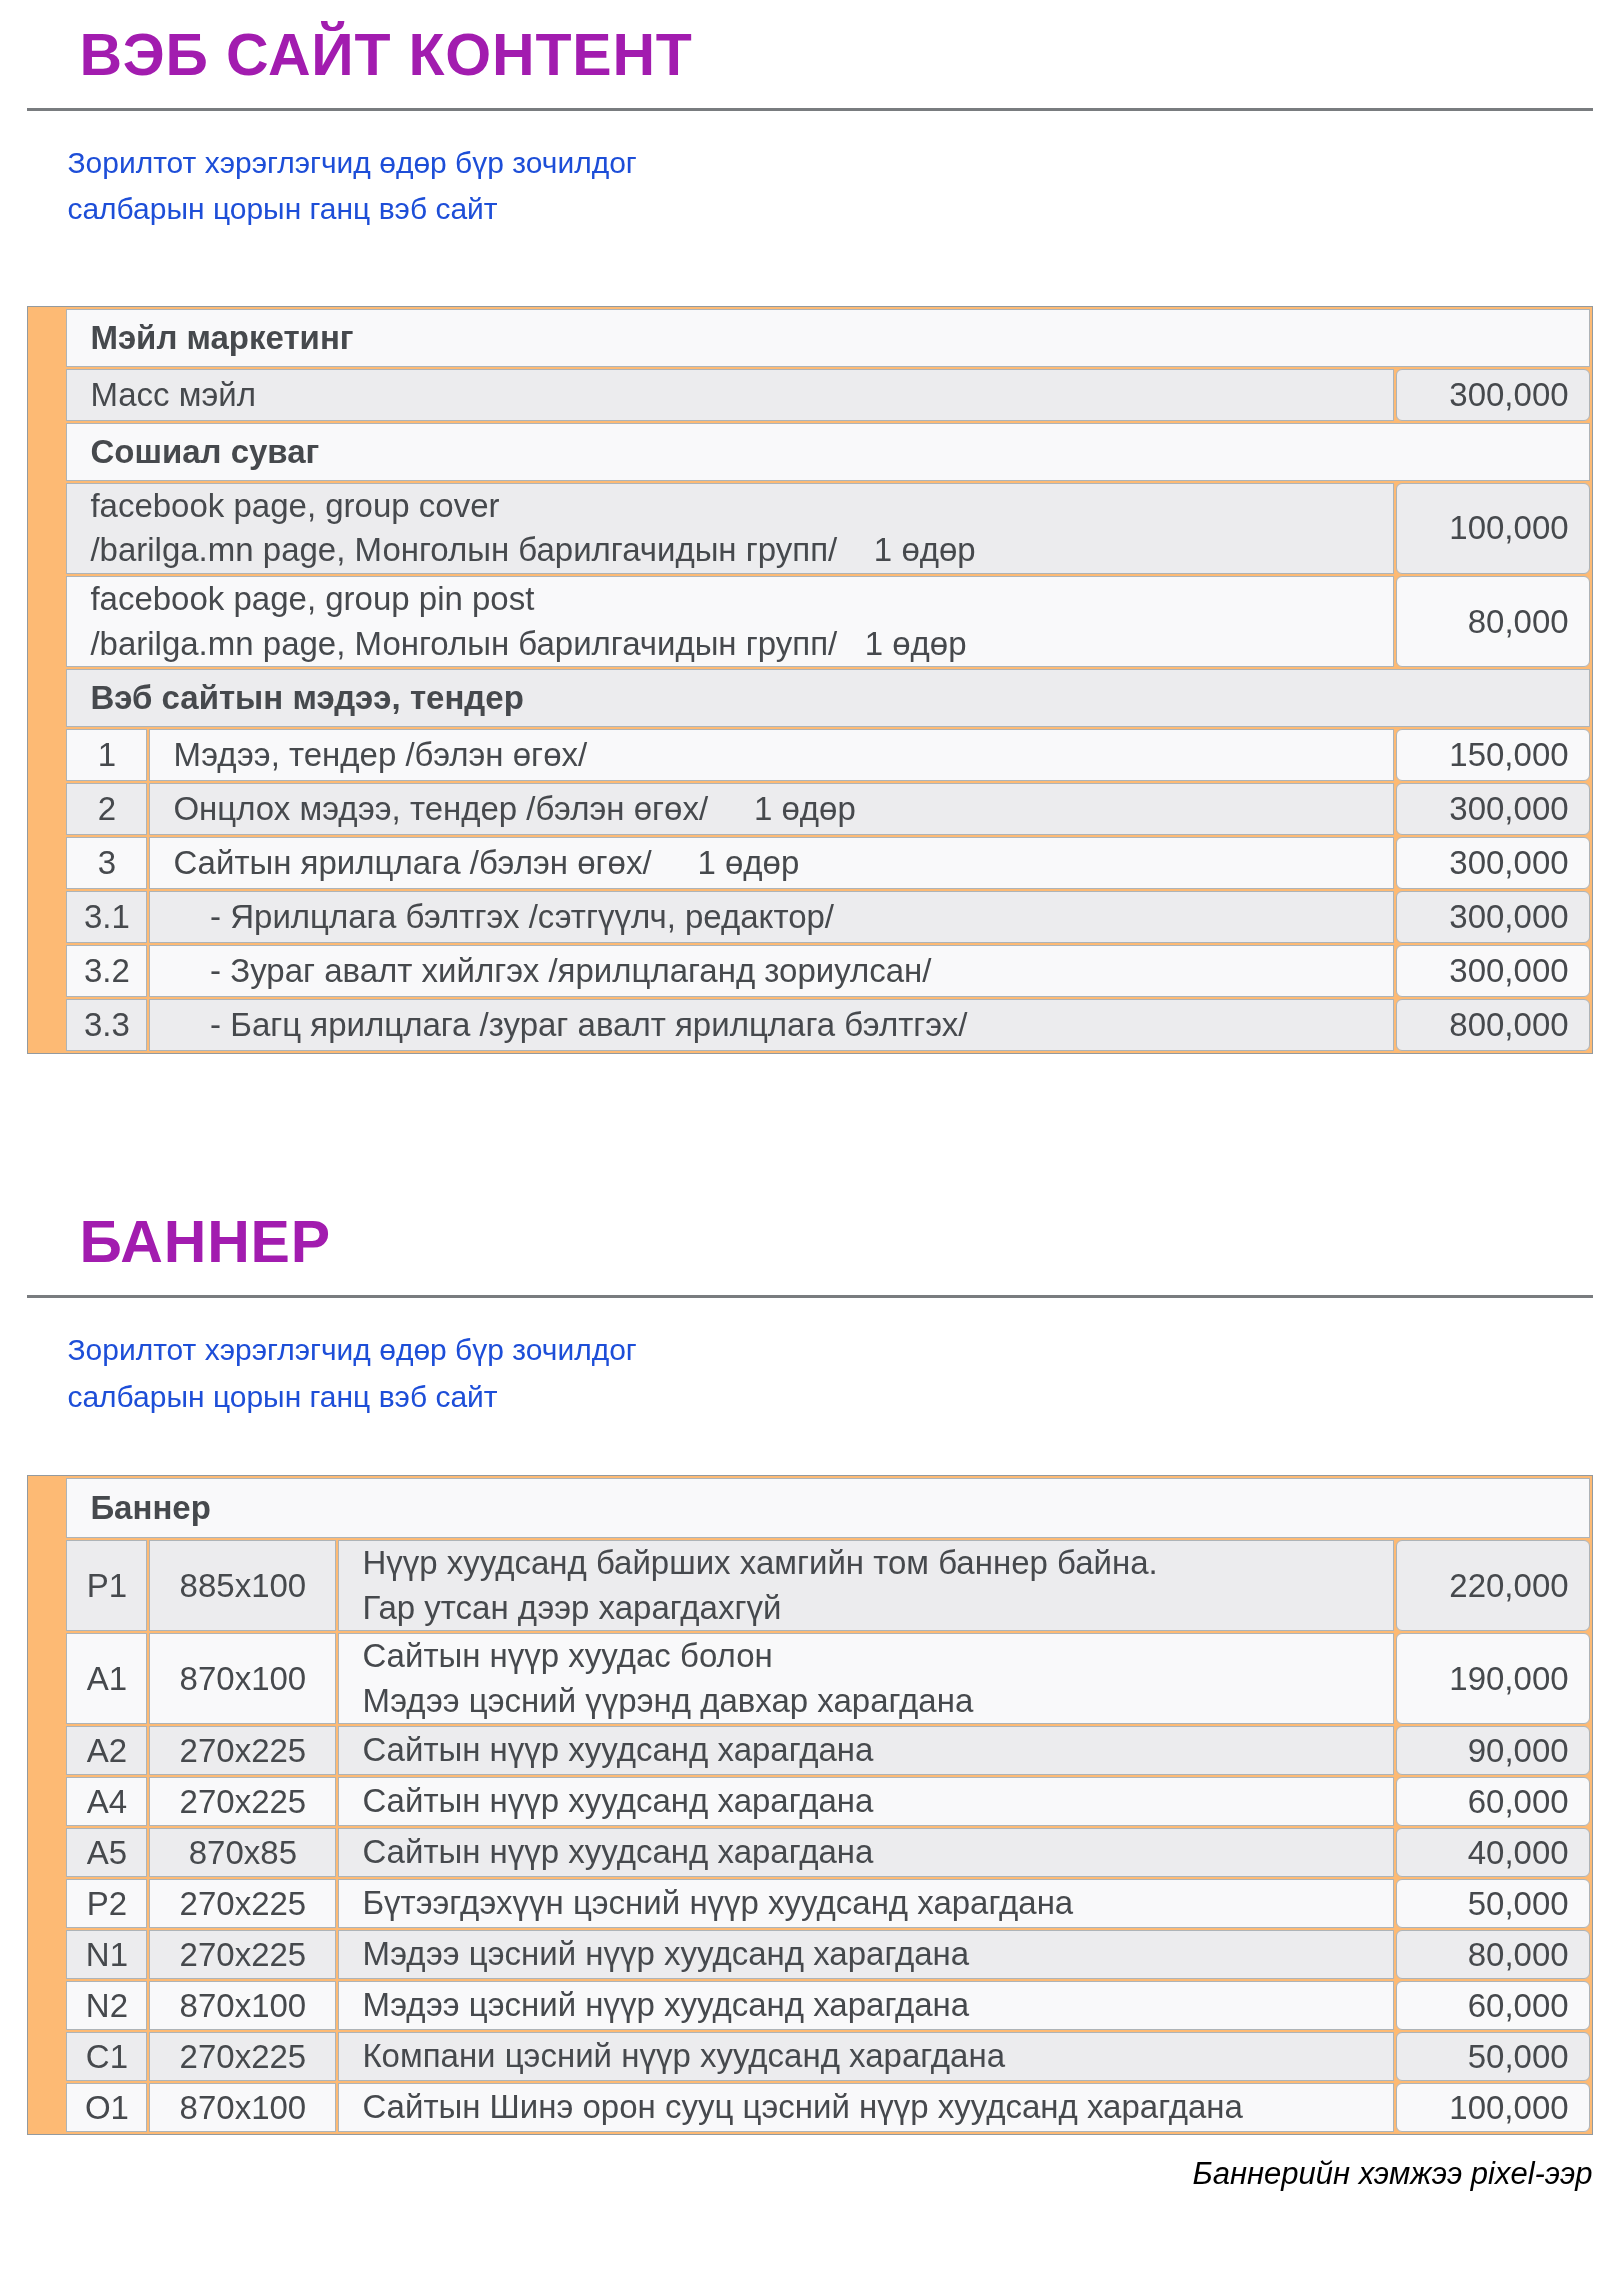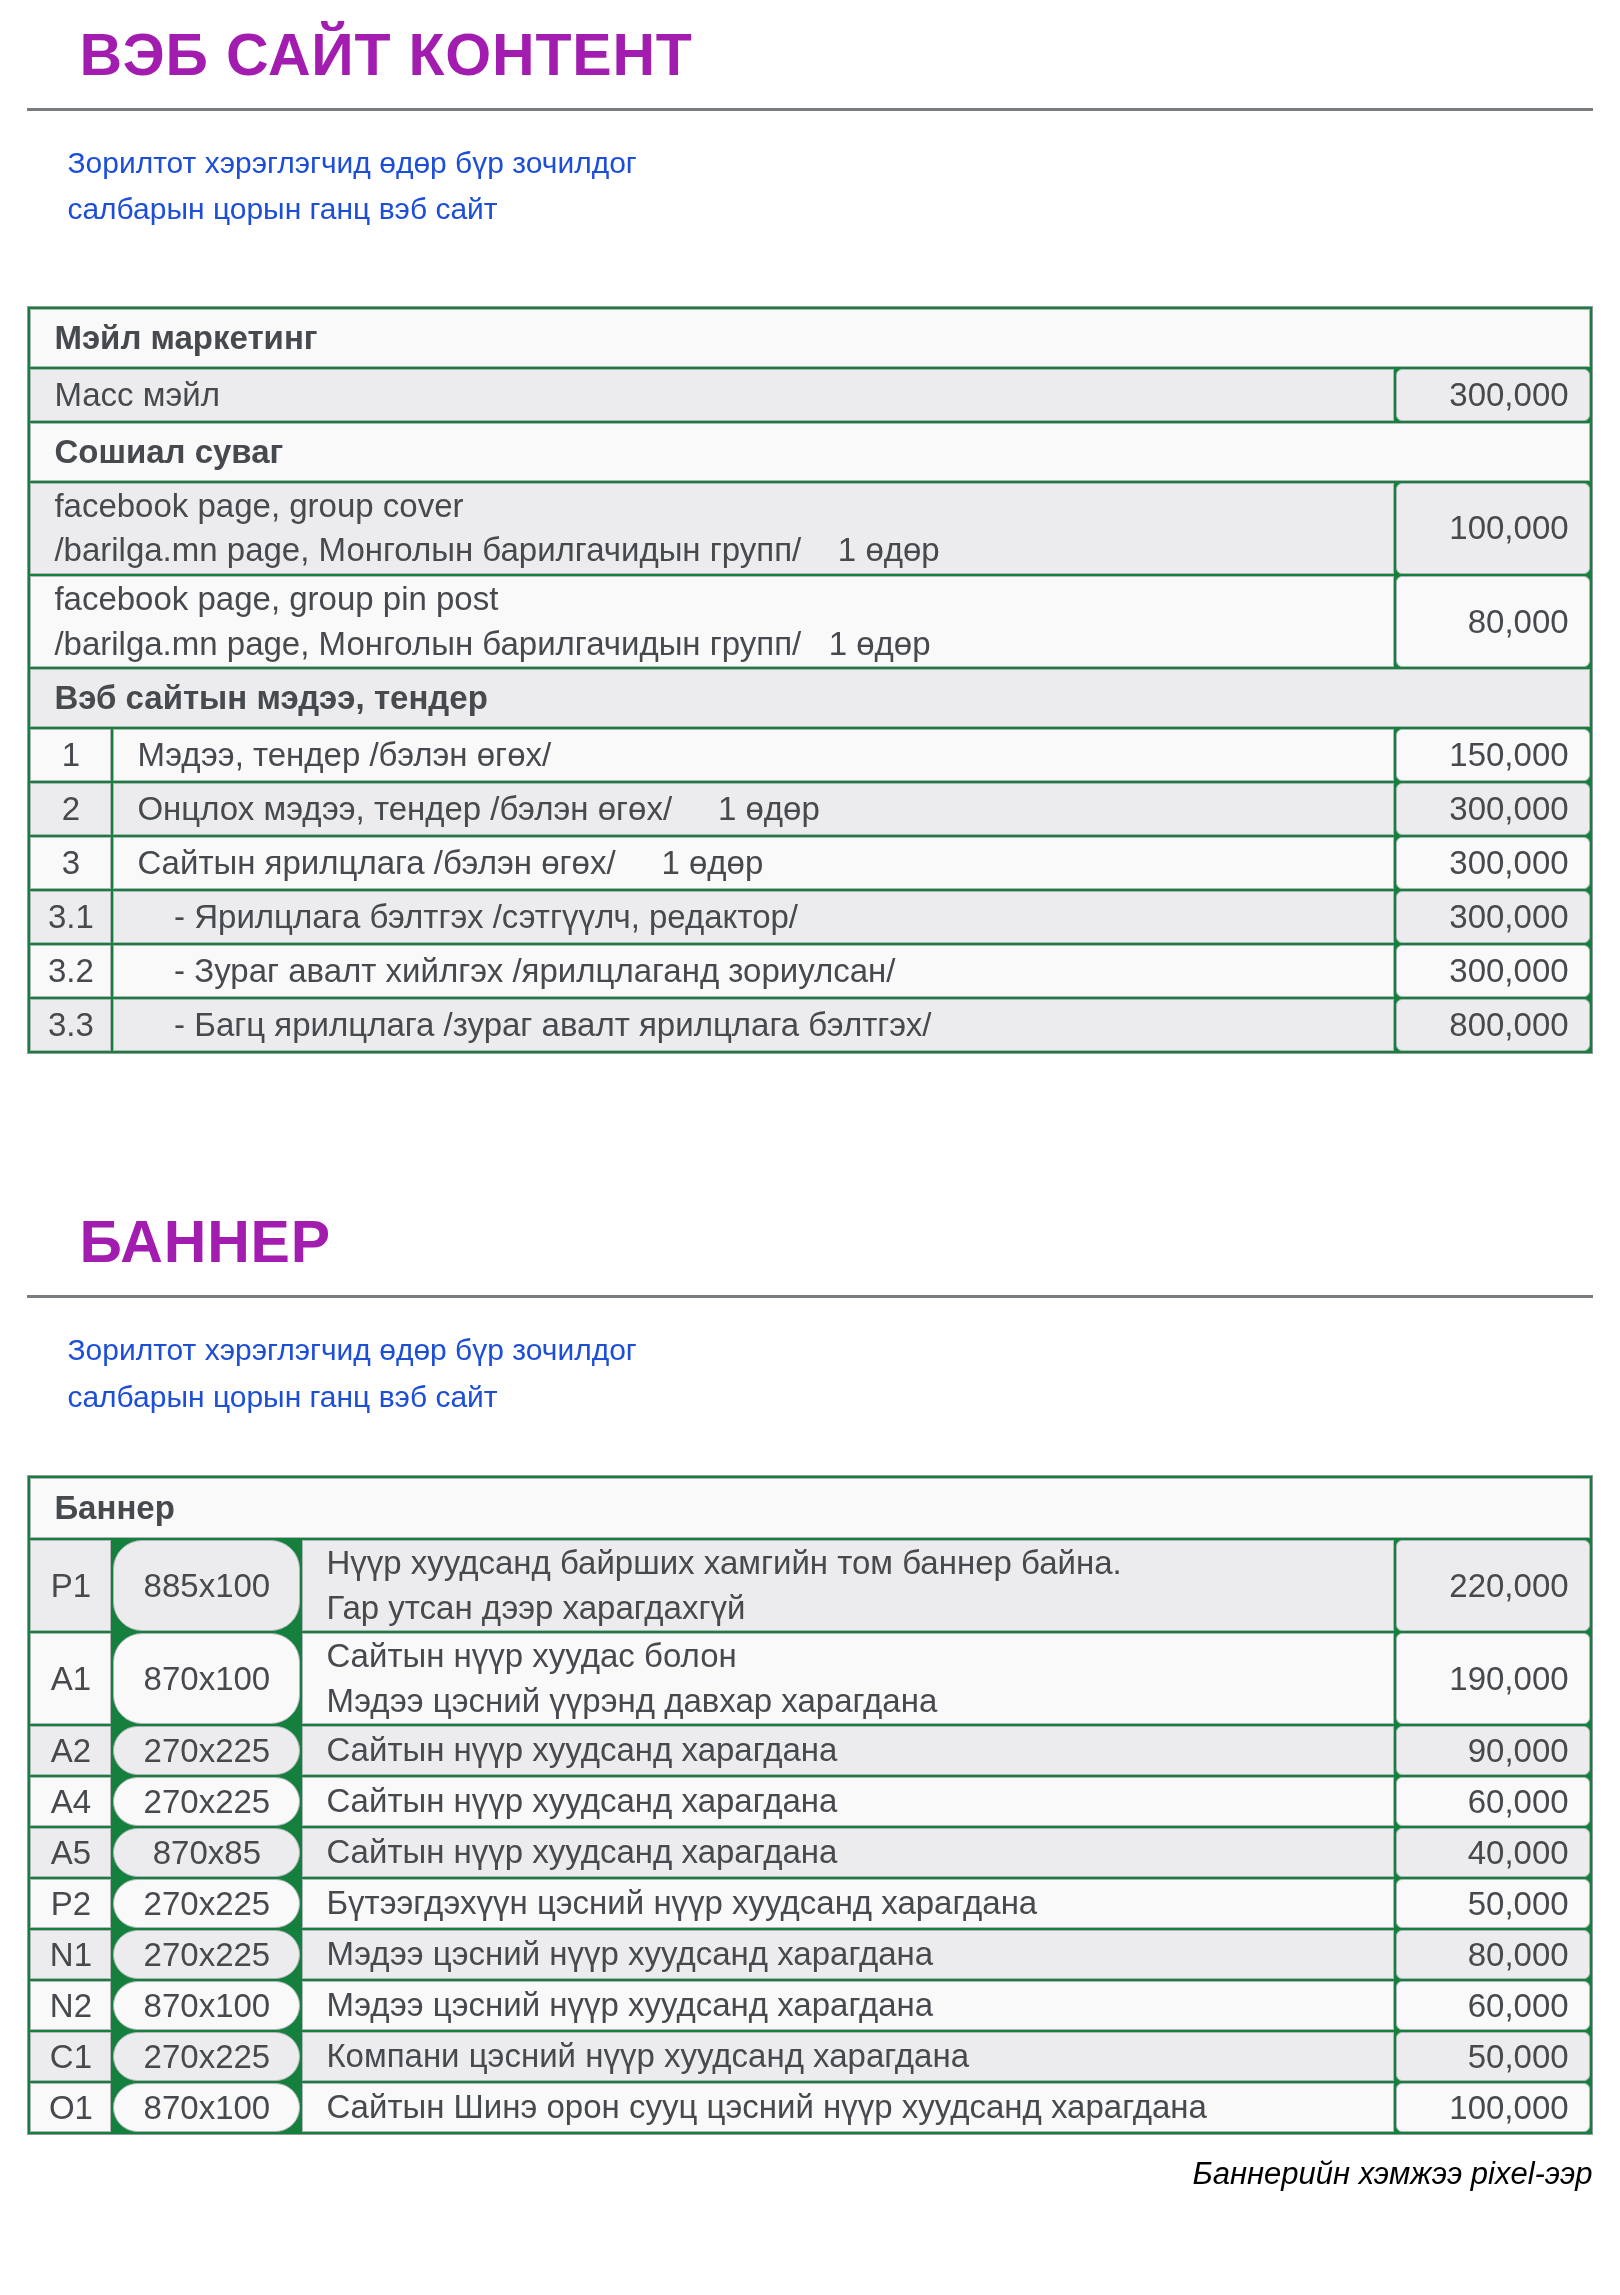--- a/index.html
+++ b/index.html
@@ -39,21 +39,22 @@
     line-height: 1.55;
     color: #1d4ed8;
     white-space: pre-line;
   }
   table.sheet {
     width: 100%;
     table-layout: fixed;
     border-collapse: separate;
     border-spacing: 2.3px;
     border: 1.5px solid #939a9f;
-    background: #15803d;
+    background: #fdba74;
+    padding-left: 36px;
   }
   table.sheet td {
     border: 1.5px solid #aeb4b8;
     vertical-align: middle;
     font-size: 33px;
     color: #46494d;
     overflow: hidden;
   }
   table.sheet tr:nth-child(odd) td { background: #f9f9fa; }
   table.sheet tr:nth-child(even) td { background: #ececee; }
@@ -62,21 +63,21 @@
     font-size: 34px;
     color: #2d2f33;
     padding: 0 23px;
   }
   td.num { text-align: center; padding: 0; }
   td.desc {
     padding: 0 23px;
     white-space: pre-wrap;
     line-height: 1.35;
   }
-  td.size { text-align: center; padding: 0; border-radius: 29px; }
+  td.size { text-align: center; padding: 0; }
   td.price {
     text-align: right;
     padding: 0 20px;
     white-space: nowrap;
     color: #4a4d50;
     border-radius: 6px;
   }
   #price-table { margin-top: 73px; }
   #price-table tr.r-sec td { height: 56px; }
   #price-table tr.r-one td { height: 50px; }

